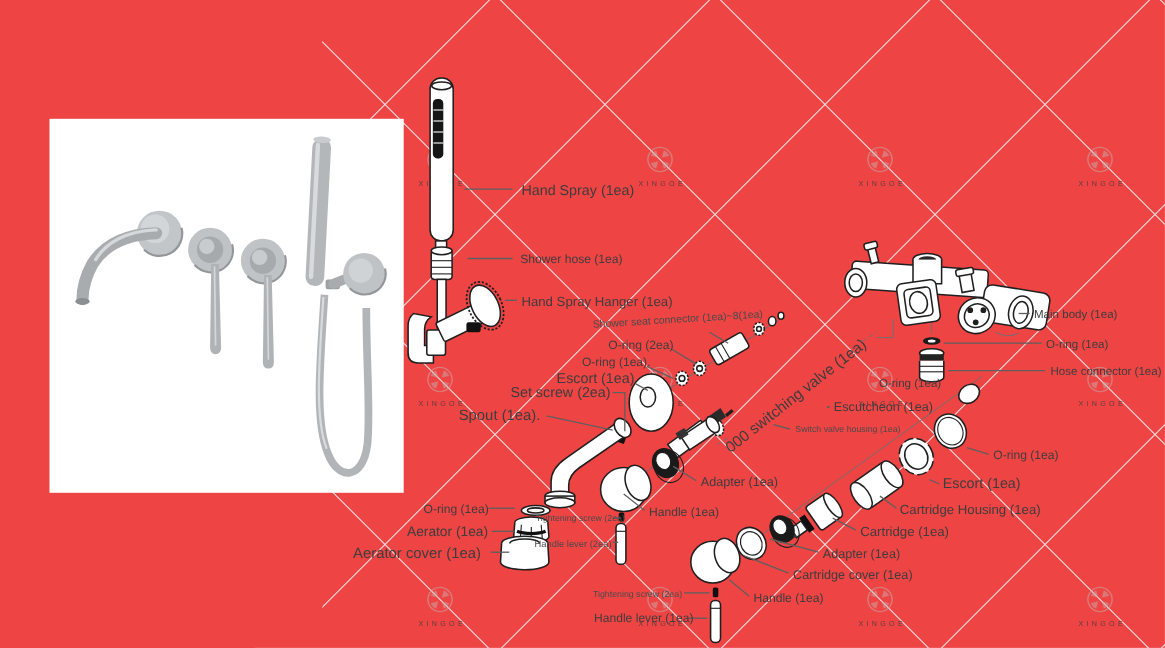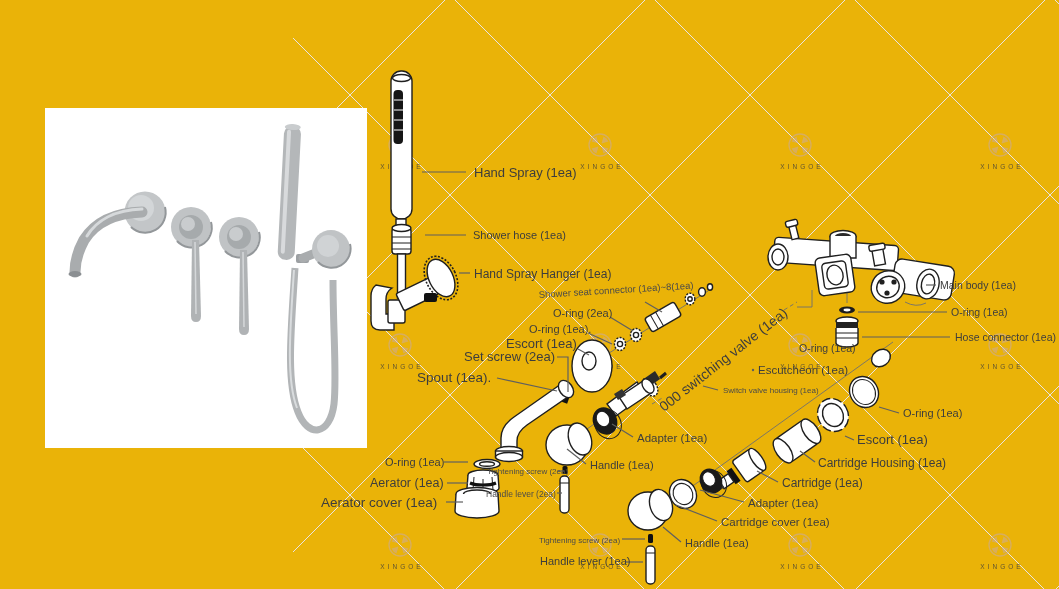--- a/index.html
+++ b/index.html
@@ -1,16 +1,16 @@
 <!DOCTYPE html>
 <html><head>
 <meta charset="utf-8">
 <style>
   html,body{margin:0;padding:0;background:#fff;}
-  .canvas{position:relative;width:1059px;height:589px;background:#eab308;overflow:hidden;
+  .canvas{position:relative;width:1059px;height:589px;background:#ef4444;overflow:hidden;
           font-family:"Liberation Sans", sans-serif;}
   svg text{font-family:"Liberation Sans", sans-serif;fill:#3c3c3c;}
   .lbl{fill:#3d3d3d;}
   .lbl-sm{fill:#4a4a4a;}
   .part{stroke:#1f1f1f;fill:#ffffff;stroke-width:1.4;}
   .leader{stroke:#5f5f5f;stroke-width:1.2;fill:none;}
   .axis{stroke:#6f6f6f;stroke-width:0.9;fill:none;}
 </style>
 </head>
 <body>

